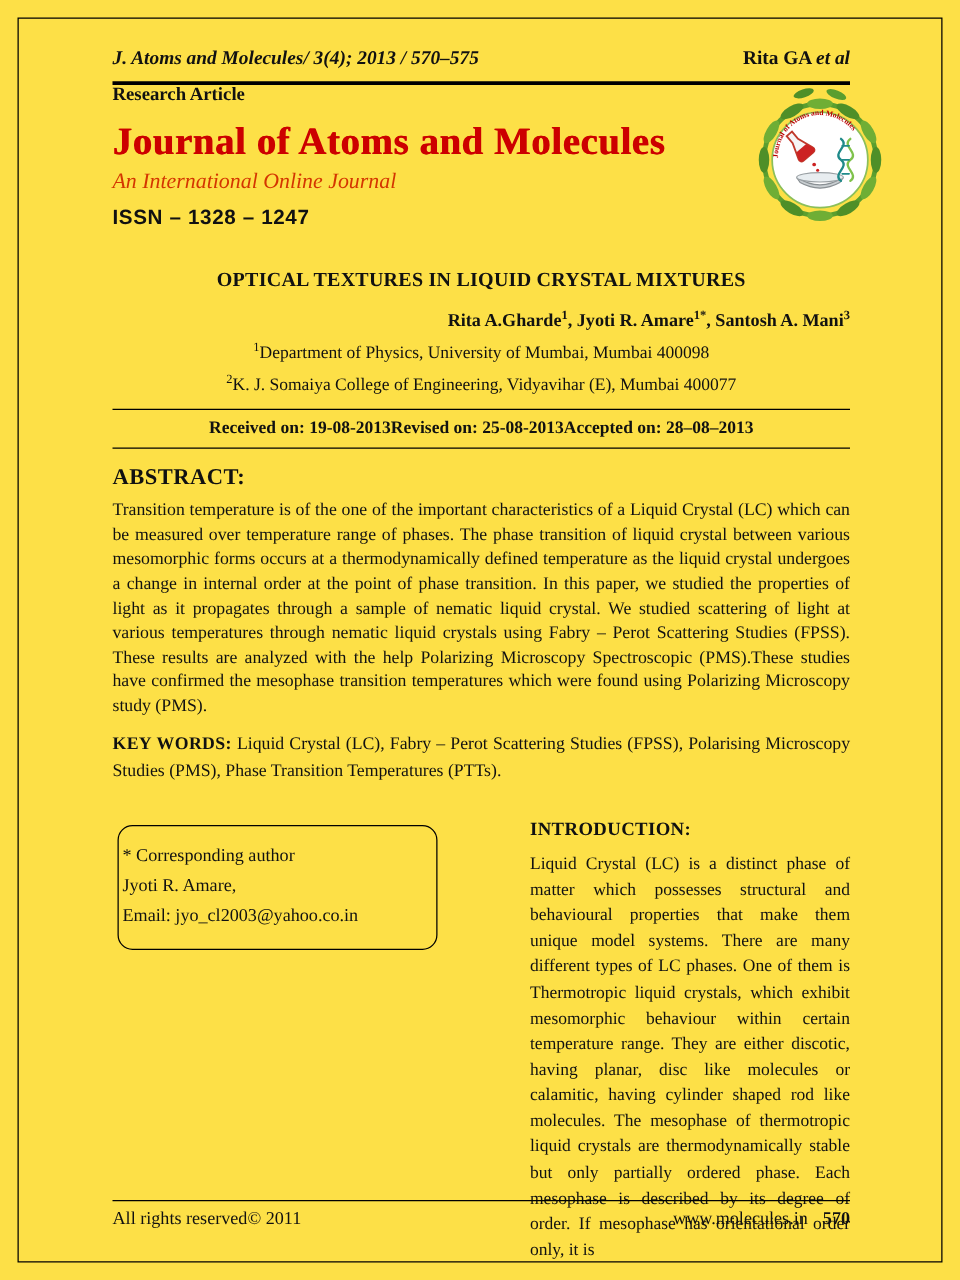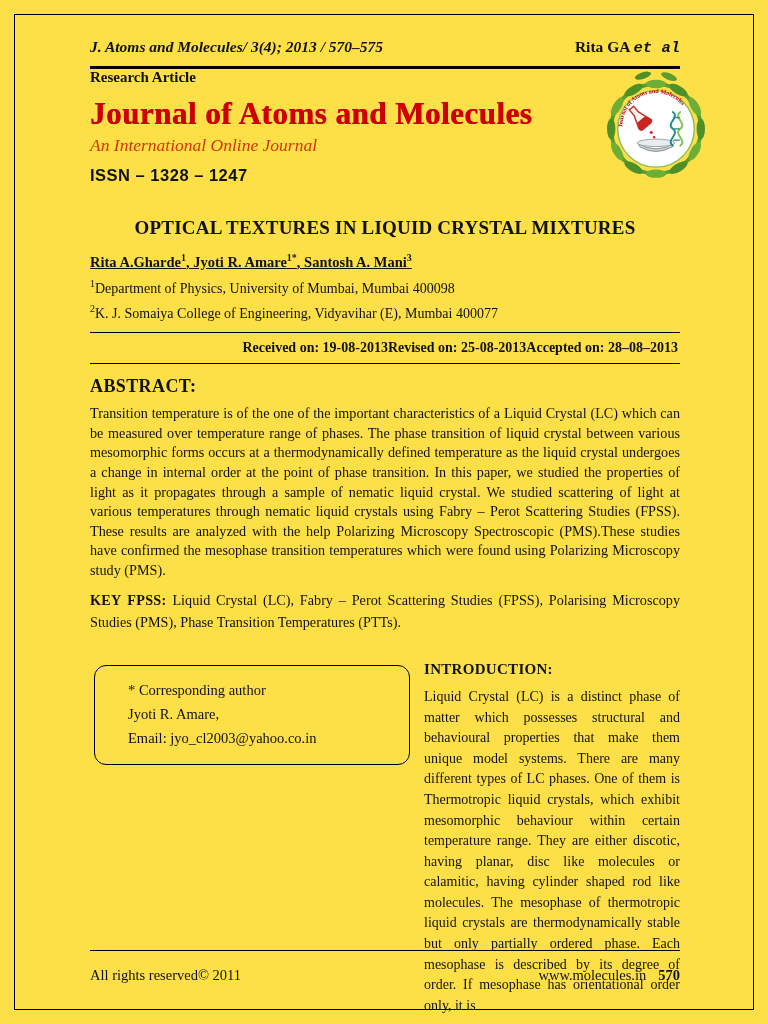--- a/index.html
+++ b/index.html
@@ -5,56 +5,56 @@
   html,body{margin:0;padding:0;background:#fff;}
   .page{position:relative;width:768px;height:1024px;background:#fde047;overflow:hidden;
         font-family:"Liberation Serif",serif;color:#111;}
   .frame{position:absolute;left:14px;top:14px;right:14px;bottom:14px;
          border:1.6px solid #000;pointer-events:none;}
   .content{position:absolute;left:90px;top:38px;width:590px;}
 
   .run-head{display:flex;justify-content:space-between;align-items:baseline;
             font-weight:bold;font-size:15.5px;}
   .run-head .left{font-style:italic;}
-  .run-head .etal{font-style:italic;font-family:Liberation Mono, monospace;}
+  .run-head .etal{font-style:italic;}
   .rule-thick{height:0;border-top:3px solid #000;margin-top:9px;}
 
   .masthead{position:relative;}
   .research-label{font-weight:bold;font-size:15px;}
   .journal-title{color:#cc0000;font-weight:bold;font-size:31px;letter-spacing:.5px;
                  margin-top:10px;text-shadow:.6px 0 0 #cc0000;}
   .journal-sub{color:#d43500;font-size:17.5px;font-style:italic;margin-top:3px;}
   .issn{font-family:"Liberation Sans",sans-serif;font-weight:bold;font-size:16.5px;
         margin-top:10px;letter-spacing:.5px;}
   .logo{position:absolute;top:2px;right:-32px;}
 
-  .art-title{text-align:center;font-weight:bold;font-size:19px;margin-top:32px;letter-spacing:.2px;}
-  .authors{text-align:left;font-size:14.5px;font-weight:bold;margin-top:13px;text-decoration:underline;}
+  .art-title{text-align:center;font-weight:bold;font-size:16px;margin-top:32px;letter-spacing:.2px;}
+  .authors{text-align:right;font-size:14.5px;font-weight:bold;margin-top:13px;}
   sup{font-size:10px;}
-  .affil{text-align:left;font-size:14px;margin-top:7px;}
+  .affil{text-align:center;font-size:14px;margin-top:7px;}
 
-  .dates{display:flex;justify-content:flex-end;border-top:1.6px solid #000;
+  .dates{display:flex;justify-content:center;border-top:1.6px solid #000;
          border-bottom:1.6px solid #000;margin-top:10px;padding:7px 2px;
          font-weight:bold;font-size:14px;}
 
   .abstract-h{font-weight:bold;font-size:18px;margin-top:12px;letter-spacing:.4px;}
   .abstract{text-align:justify;font-size:14.2px;line-height:1.38;
             margin-top:7px;}
   .keywords{text-align:justify;font-size:14.2px;line-height:1.5;margin-top:10px;}
   .keywords b{letter-spacing:.3px;}
 
   .twocol{position:relative;margin-top:14px;height:312px;}
   .rightcol{position:absolute;right:0;top:14px;width:256px;}
   .intro-h{font-weight:bold;font-size:15px;letter-spacing:.3px;}
   .intro-t{text-align:justify;font-size:14px;line-height:1.47;margin-top:9px;}
   .corr-box{position:absolute;left:4px;top:18px;width:248px;border:1.4px solid #000;
-            border-radius:12px;padding:13px 33px;font-size:14.5px;line-height:1.65;}
+            border-radius:12px;padding:13px 3px;font-size:14.5px;line-height:1.65;}
 
   .footer{position:absolute;left:90px;width:590px;bottom:40px;border-top:1.3px solid #000;
-          padding-top:16px;display:flex;justify-content:space-between;font-size:14.5px;}
+          padding-top:6px;display:flex;justify-content:space-between;font-size:14.5px;}
   .page-num{font-weight:bold;margin-left:12px;}
 </style>
 </head>
 <body>
 
 <div class="page">
   <div class="frame"></div>
 
   <div class="content">
 
@@ -126,21 +126,21 @@
 
     <div class="dates">
       <span>Received on: 19-08-2013</span>
       <span>Revised on: 25-08-2013</span>
       <span>Accepted on: 28–08–2013</span>
     </div>
 
     <div class="abstract-h">ABSTRACT:</div>
     <div class="abstract">Transition temperature is of the one of the important characteristics of a Liquid Crystal (LC) which can be measured over temperature range of phases. The phase transition of liquid crystal between various mesomorphic forms occurs at a thermodynamically defined temperature as the liquid crystal undergoes a change in internal order at the point of phase transition. In this paper, we studied the properties of light as it propagates through a sample of nematic liquid crystal. We studied scattering of light at various temperatures through nematic liquid crystals using Fabry – Perot Scattering Studies (FPSS). These results are analyzed with the help Polarizing Microscopy Spectroscopic (PMS).These studies have confirmed the mesophase transition temperatures which were found using Polarizing Microscopy study (PMS).</div>
 
-    <div class="keywords"><b>KEY FPSS:</b><span> Liquid Crystal (LC), Fabry – Perot Scattering Studies (FPSS), Polarising Microscopy Studies (PMS), Phase Transition Temperatures (PTTs).</span></div>
+    <div class="keywords"><b>KEY WORDS:</b><span> Liquid Crystal (LC), Fabry – Perot Scattering Studies (FPSS), Polarising Microscopy Studies (PMS), Phase Transition Temperatures (PTTs).</span></div>
 
     <div class="twocol">
       <div class="corr-box">
         <div>* Corresponding author</div>
         <div>Jyoti R. Amare,</div>
         <div>Email: jyo_cl2003@yahoo.co.in</div>
       </div>
       <div class="rightcol">
         <div class="intro-h">INTRODUCTION:</div>
         <div class="intro-t">Liquid Crystal (LC) is a distinct phase of matter which possesses structural and behavioural properties that make them unique model systems. There are many different types of LC phases. One of them is Thermotropic liquid crystals, which exhibit mesomorphic behaviour within certain temperature range. They are either discotic, having planar, disc like molecules or calamitic, having cylinder shaped rod like molecules. The mesophase of thermotropic liquid crystals are thermodynamically stable but only partially ordered phase. Each mesophase is described by its degree of order. If mesophase has orientational order only, it is</div>

